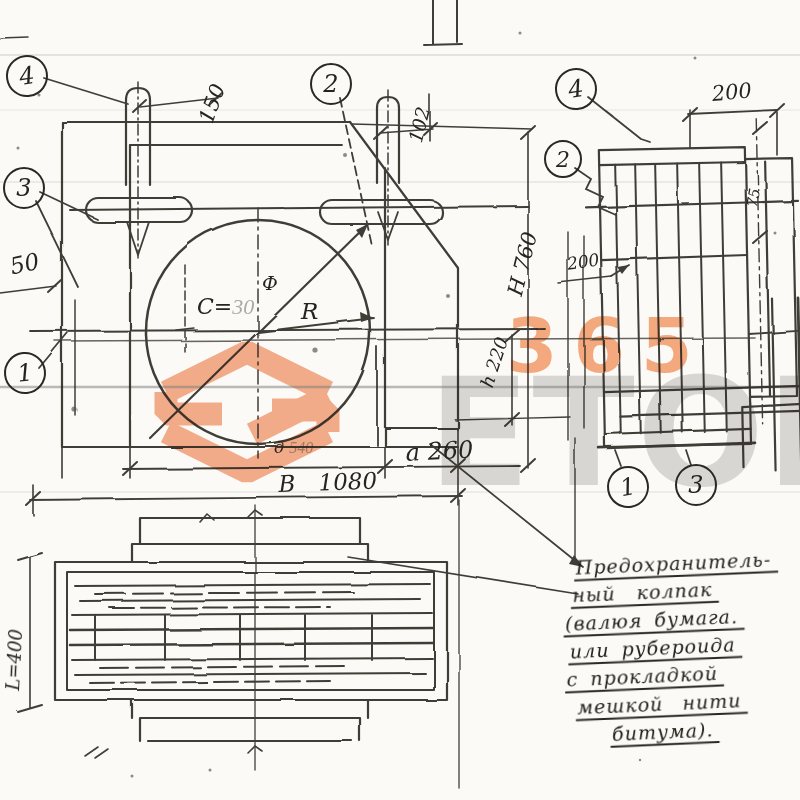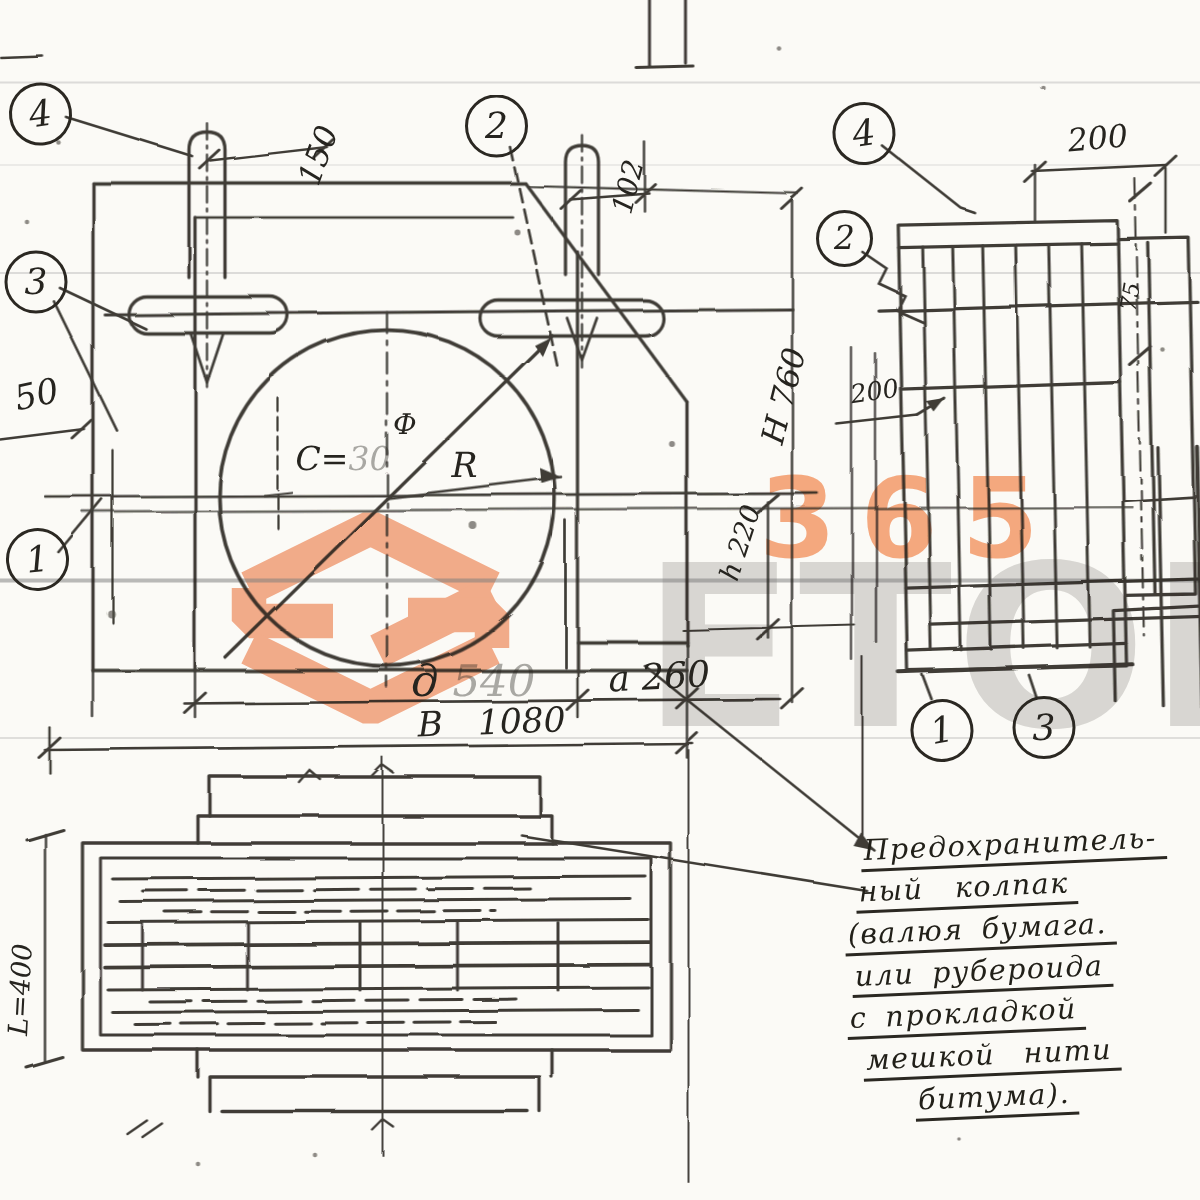--- a/index.html
+++ b/index.html
@@ -1,20 +1,20 @@
 <!DOCTYPE html>
 <html><head>
 <meta charset="utf-8">
 <style>
   html,body{margin:0;padding:0;background:#ffffff;}
   #canvas{position:relative;width:800px;height:800px;background:#fbfaf6;overflow:hidden;
           font-family:"DejaVu Serif",serif;}
   .lbl{position:absolute;font-family:"DejaVu Serif",serif;font-style:italic;color:#26241f;
        white-space:nowrap;transform-origin:0 0;line-height:1;}
-  .faded{opacity:.38;}
+  .faded{opacity:.38;font-family:Liberation Serif, serif;}
   .callout{position:absolute;width:38px;height:38px;border:2.6px solid #2b2822;border-radius:50%;
            display:flex;align-items:center;justify-content:center;
            font:italic 24px "DejaVu Serif",serif;color:#26241f;background:transparent;}
   .callout.small{width:34px;height:34px;font-size:22px;}
   .note{position:absolute;left:560px;top:554px;width:238px;transform:rotate(-1.5deg);}
   .note-line{display:block;font:italic 19px "DejaVu Serif",serif;color:#222019;
              letter-spacing:1px;word-spacing:5px;line-height:1;margin-bottom:5px;
              border-bottom:2px solid #2b2822;padding:0 6px 2px 2px;width:max-content;
              transform:rotate(-1deg);}
   .wm-digits{position:absolute;left:482px;top:303px;font:bold 74px "DejaVu Sans",sans-serif;
@@ -251,21 +251,21 @@
   <div class="callout" style="left:675px;top:464px;">
       <span>3</span>
     </div>
 
   <span class="lbl" style="left:196px;top:119px;font-size:21px;transform:rotate(-70deg);">150</span>
   <span class="lbl" style="left:406px;top:140px;font-size:19px;transform:rotate(-76deg);">102</span>
   <span class="lbl" style="left:8px;top:256px;font-size:23px;transform:rotate(-12deg);">50</span>
   <span class="lbl" style="left:197px;top:296px;font-size:22px;"><span>C=</span><span class="faded">30</span></span>
   <span class="lbl" style="left:262px;top:274px;font-size:19px;">Ф</span>
   <span class="lbl" style="left:301px;top:300px;font-size:23px;">R</span>
-  <span class="lbl" style="left:274px;top:440px;font-size:29px;"><span>д</span> <span class="faded">540</span></span>
+  <span class="lbl" style="left:274px;top:440px;font-size:16px;"><span>д</span> <span class="faded">540</span></span>
   <span class="lbl" style="left:405px;top:441px;font-size:24px;transform:rotate(-3deg);">a 260</span>
   <span class="lbl" style="left:278px;top:473px;font-size:23px;word-spacing:16px;transform:rotate(-2deg);">B 1080</span>
   <span class="lbl" style="left:505px;top:293px;font-size:21px;transform:rotate(-76deg);">H 760</span>
   <span class="lbl" style="left:478px;top:384px;font-size:18px;transform:rotate(-72deg);">h 220</span>
   <span class="lbl" style="left:711px;top:84px;font-size:21px;transform:rotate(-5deg);">200</span>
   <span class="lbl" style="left:566px;top:256px;font-size:17px;transform:rotate(-8deg);">200</span>
   <span class="lbl" style="left:745px;top:206px;font-size:15px;transform:rotate(-80deg);">75</span>
   <span class="lbl" style="left:4px;top:690px;font-size:18px;transform:rotate(-87deg);">L=400</span>
 
   <div class="note">

